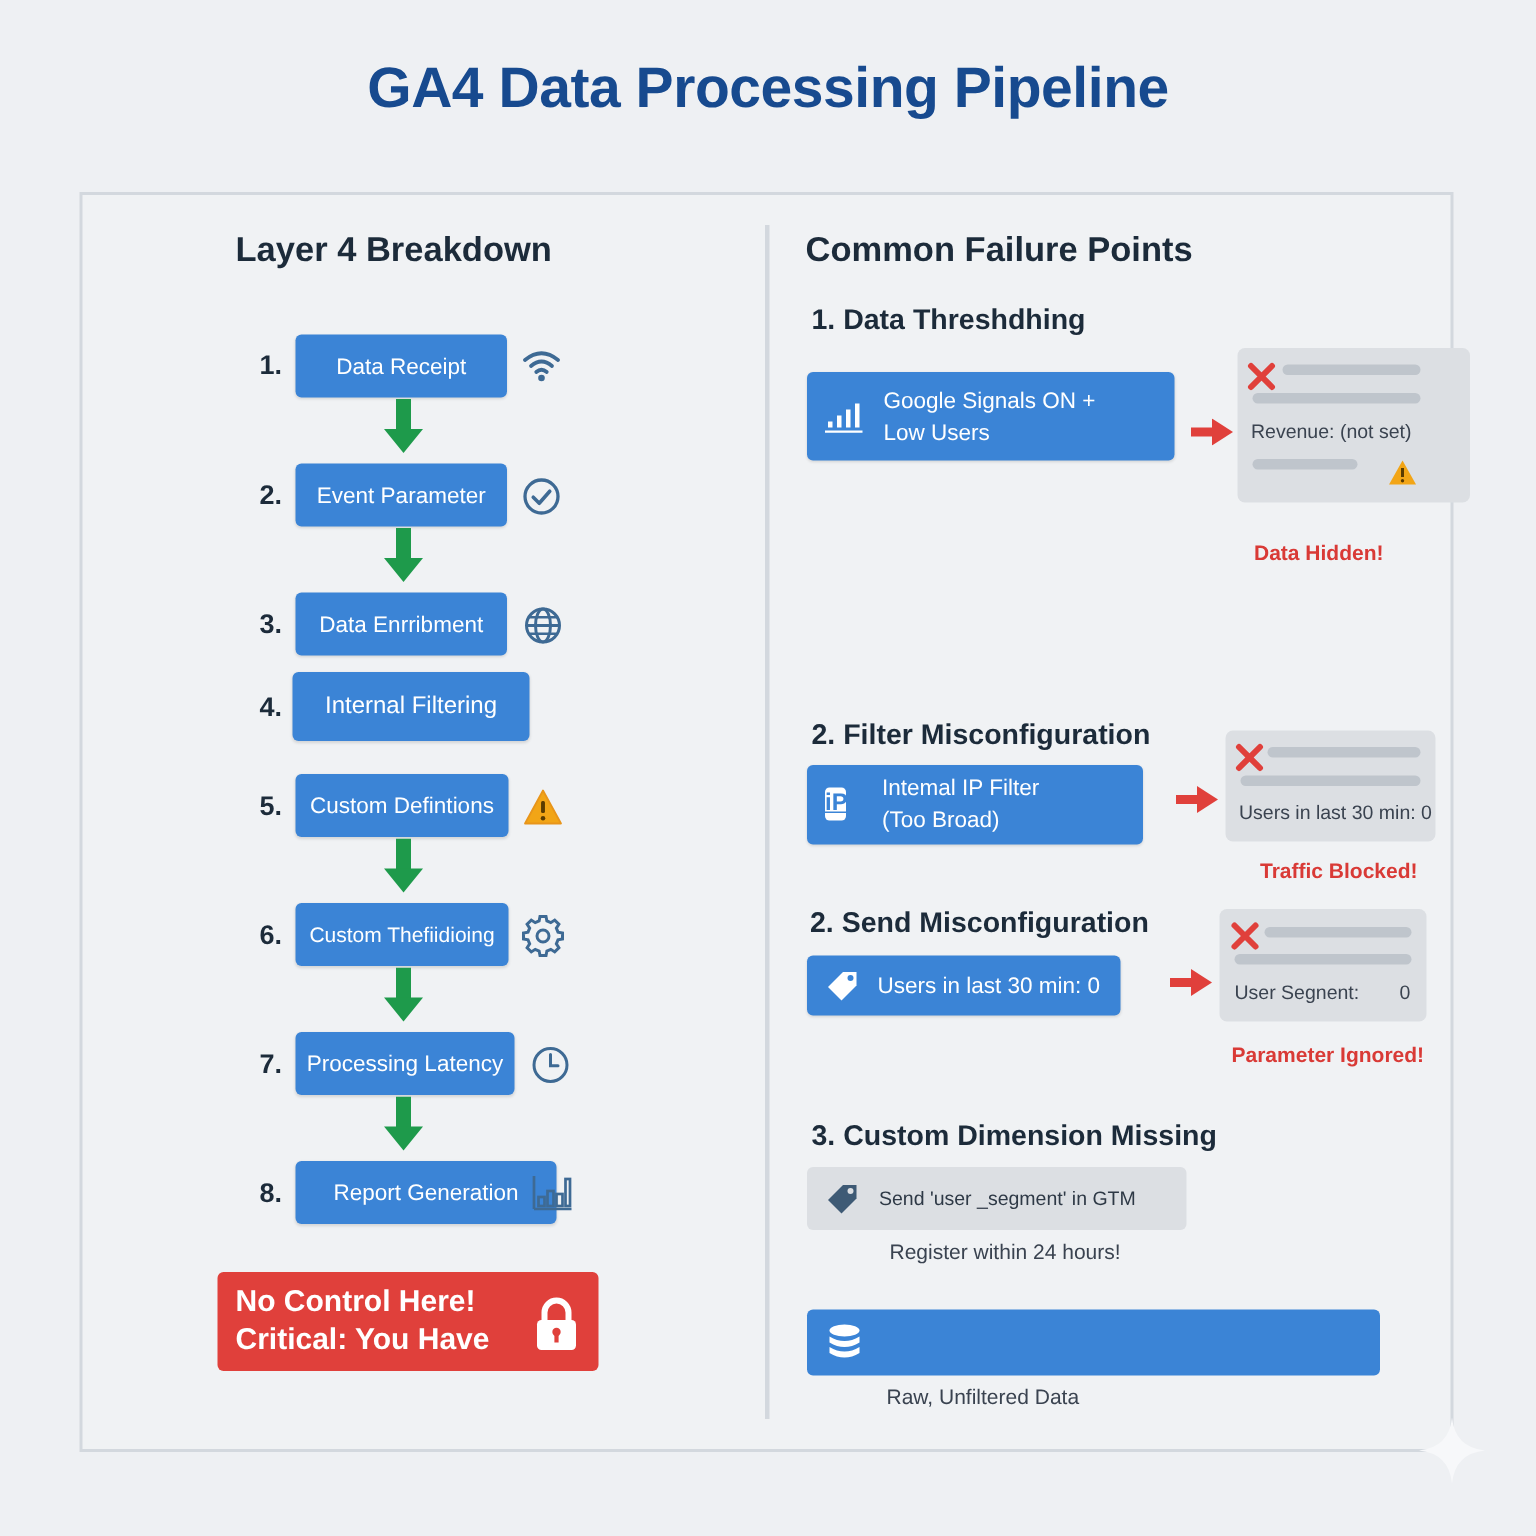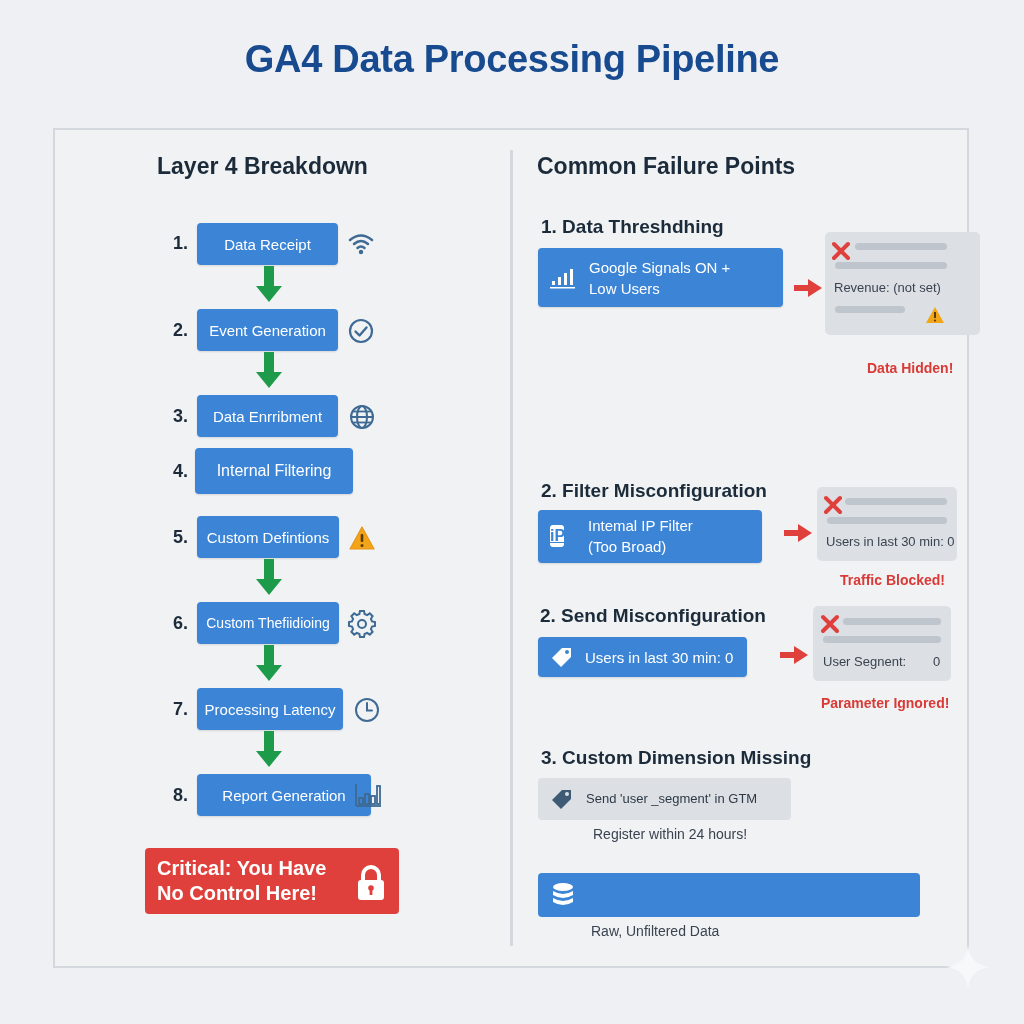--- a/index.html
+++ b/index.html
@@ -82,21 +82,21 @@
   <path d="M7 14 Q14 8 21 14" stroke="#3e6a94" stroke-width="2.5" fill="none" stroke-linecap="round"></path>
   <path d="M10.5 18 Q14 15 17.5 18" stroke="#3e6a94" stroke-width="2.5" fill="none" stroke-linecap="round"></path>
   <circle cx="14" cy="22" r="2.2" fill="#3e6a94"></circle>
 </svg>
 <svg class="arrow-down" style="left:255px;top:266px;" viewBox="0 0 28 38">
   <rect x="9" y="0" width="10" height="22" fill="#1e9a4b"></rect>
     <polygon points="1,20 27,20 14,36" fill="#1e9a4b"></polygon>
 </svg>
 
 <div class="step-num" style="left:164px;top:320px;">2.</div>
-<div class="step-box" style="left:197px;top:309px;width:141px;height:42px;">Event Generation</div>
+<div class="step-box" style="left:197px;top:309px;width:141px;height:42px;">Event Parameter</div>
 <svg class="side-icon" style="left:347px;top:317px;" viewBox="0 0 28 28">
   <circle cx="14" cy="14" r="11" stroke="#3e6a94" stroke-width="2.2" fill="none"></circle>
   <path d="M8.5 14.5 L12.5 18.5 L19.5 10.5" stroke="#3e6a94" stroke-width="2.4" fill="none" stroke-linecap="round" stroke-linejoin="round"></path>
 </svg>
 <svg class="arrow-down" style="left:255px;top:352px;" viewBox="0 0 28 38">
   <rect x="9" y="0" width="10" height="22" fill="#1e9a4b"></rect>
     <polygon points="1,20 27,20 14,36" fill="#1e9a4b"></polygon>
 </svg>
 
 <div class="step-num" style="left:164px;top:406px;">3.</div>
@@ -155,33 +155,33 @@
     <line x1="2" y1="3" x2="2" y2="25"></line>
       <line x1="2" y1="25" x2="27" y2="25"></line>
     <rect x="5" y="17" width="4" height="6"></rect>
       <rect x="11" y="13" width="4" height="10"></rect>
     <rect x="17" y="15" width="4" height="8"></rect>
       <rect x="23" y="5" width="3" height="18"></rect>
   </g>
 </svg>
 
 <div class="critical">
+  <div>No Control Here!</div>
   <div>Critical: You Have</div>
-  <div>No Control Here!</div>
   <svg style="position:absolute;left:210px;top:16px;width:32px;height:38px;" viewBox="0 0 32 38">
     <path d="M8 16 V11 A8 8 0 0 1 24 11 V16" stroke="#fff" stroke-width="4" fill="none"></path>
     <rect x="3" y="16" width="26" height="20" rx="3" fill="#fff"></rect>
     <circle cx="16" cy="24" r="2.8" fill="#e0403b"></circle>
       <rect x="14.6" y="25" width="2.8" height="6" fill="#e0403b"></rect>
   </svg>
 </div>
 
 <div class="col-title" style="left:537px;top:153px;">Common Failure Points</div>
 
-<div class="sub-title" style="left:541px;top:216px;">1. Data Threshdhing</div>
+<div class="sub-title" style="left:541px;top:203px;">1. Data Threshdhing</div>
 <div class="fail-box" style="left:538px;top:248px;width:245px;height:59px;">
   <svg style="position:absolute;left:12px;top:18px;width:26px;height:24px;" viewBox="0 0 26 24">
     <rect x="2" y="15" width="3" height="4" fill="#fff"></rect>
       <rect x="8" y="11" width="3" height="8" fill="#fff"></rect>
     <rect x="14" y="7" width="3" height="12" fill="#fff"></rect>
       <rect x="20" y="3" width="3" height="16" fill="#fff"></rect>
     <rect x="0" y="21" width="25" height="1.5" fill="#fff"></rect>
   </svg>
   <div style="position:absolute;left:51px;top:9px;">Google Signals ON +</div>
   <div style="position:absolute;left:51px;top:30px;">Low Users</div>
@@ -197,21 +197,21 @@
   <div class="mock-line" style="left:30px;top:11px;width:92px;"></div>
   <div class="mock-line" style="left:10px;top:30px;width:112px;"></div>
   <div class="mock-text" style="left:9px;top:48px;">Revenue: (not set)</div>
   <div class="mock-line" style="left:10px;top:74px;width:70px;"></div>
   <svg style="position:absolute;left:100px;top:74px;width:20px;height:18px;" viewBox="0 0 20 18">
     <polygon points="10,1 19,17 1,17" fill="#f2a516"></polygon>
       <rect x="9" y="6" width="2" height="6" fill="#5a3b00"></rect>
       <circle cx="10" cy="14.5" r="1.1" fill="#5a3b00"></circle>
   </svg>
 </div>
-<div class="red-label" style="left:867px;top:360px;">Data Hidden!</div>
+<div class="red-label" style="left:836px;top:360px;">Data Hidden!</div>
 
 <div class="sub-title" style="left:541px;top:480px;">2. Filter Misconfiguration</div>
 <div class="fail-box" style="left:538px;top:510px;width:224px;height:53px;">
   <div style="position:absolute;left:12px;top:15px;width:14px;height:22px;background:#fff;border-radius:3px;color:#3b84d6;font-weight:bold;font-size:16px;line-height:22px;text-align:center;text-decoration:underline;">iP</div>
   <div style="position:absolute;left:50px;top:5px;">Intemal IP Filter</div>
   <div style="position:absolute;left:50px;top:26px;">(Too Broad)</div>
 </div>
 <svg class="red-arrow" style="left:784px;top:524px;" viewBox="0 0 28 18">
   <rect x="0" y="6" width="16" height="6" fill="#e0403b"></rect>
     <polygon points="14,0 28,9 14,18" fill="#e0403b"></polygon>

